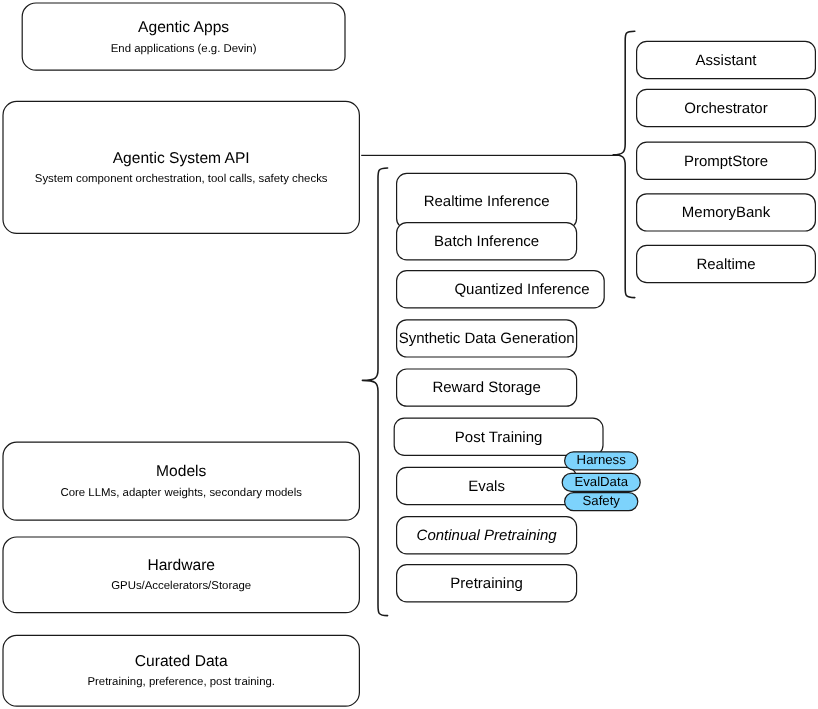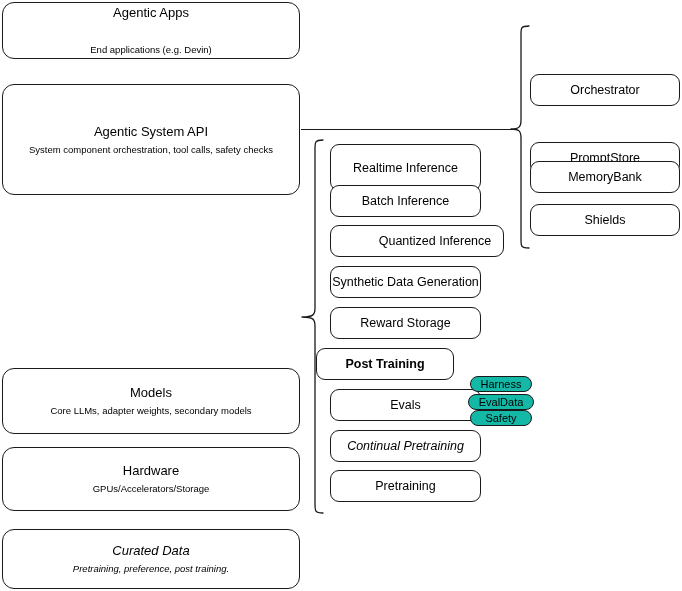--- a/index.html
+++ b/index.html
@@ -55,21 +55,21 @@
     align-items: center;
     justify-content: center;
     font-size: 12.5px;
     line-height: 14px;
     color: #000;
     white-space: nowrap;
   }
   .pill {
     position: absolute;
     box-sizing: border-box;
-    background: #14b8a6;
+    background: #7dd3fc;
     border: 1.3px solid #1a1a1a;
     border-radius: 999px;
     display: flex;
     align-items: center;
     justify-content: center;
     font-size: 11px;
     line-height: 12px;
     color: #000;
     white-space: nowrap;
     z-index: 6;
@@ -91,42 +91,42 @@
     position: absolute;
     background: #1a1a1a;
     height: 1.3px;
   }
 </style>
 </head>
 <body>
 
 <div id="canvas">
 
-  <div class="node" style="left:2px; top:2px; width:298px; height:57px;justify-content:space-between;">
+  <div class="node" style="left:18px; top:2px; width:270px; height:57px;">
     <div class="layer-title">Agentic Apps</div>
     <div class="layer-sub">End applications (e.g. Devin)</div>
   </div>
 
   <div class="node" style="left:2px; top:84px; width:298px; height:111px;align-items:center;">
     <div class="layer-title">Agentic System API</div>
     <div class="layer-sub">System component orchestration, tool calls, safety checks</div>
   </div>
 
 
   <div class="node" style="left:2px; top:368px; width:298px; height:66px;">
     <div class="layer-title">Models</div>
     <div class="layer-sub">Core LLMs, adapter weights, secondary models</div>
   </div>
 
   <div class="node" style="left:2px; top:447px; width:298px; height:64px;">
     <div class="layer-title">Hardware</div>
     <div class="layer-sub">GPUs/Accelerators/Storage</div>
   </div>
 
-  <div class="node" style="left:2px; top:529px; width:298px; height:60px;font-style:italic;">
+  <div class="node" style="left:2px; top:529px; width:298px; height:60px;">
     <div class="layer-title">Curated Data</div>
     <div class="layer-sub">Pretraining, preference, post training.</div>
   </div>
 
   <div class="link-line" style="left:301px; top:129px; width:216px;"></div>
 
   <div class="connector" style="left:509px; top:24px; width:24px; height:226px;">
     <svg width="24" height="226" viewBox="0 0 24 226">
       <path class="brace-path" d="M 20 2
                C 12 2, 12 4, 12 10
@@ -143,49 +143,52 @@
       <path class="brace-path" d="M 24 2
                C 16 2, 16 4, 16 11
                L 16 170
                C 16 177, 14 179, 3 179
                C 14 179, 16 181, 16 188
                L 16 366
                C 16 373, 16 375, 24 375"></path>
     </svg>
   </div>
 
+  <div class="chip" style="left:530px; top:34px; width:150px; height:32px;">
+    <span>Assistant</span>
+  </div>
   <div class="chip" style="left:530px; top:74px; width:150px; height:32px;">
     <span>Orchestrator</span>
   </div>
-  <div class="chip" style="left:530px; top:118px; width:150px; height:32px;margin-top:24px;">
+  <div class="chip" style="left:530px; top:118px; width:150px; height:32px;">
     <span>PromptStore</span>
   </div>
   <div class="chip" style="left:530px; top:161px; width:150px; height:32px;">
     <span>MemoryBank</span>
   </div>
   <div class="chip" style="left:530px; top:204px; width:150px; height:32px;">
-    <span>Shields</span>
+    <span>Realtime</span>
   </div>
 
   <div class="chip" style="left:330px; top:144px; width:151px; height:47px;">
     <span>Realtime Inference</span>
   </div>
   <div class="chip" style="left:330px; top:185px; width:151px; height:32px;">
     <span>Batch Inference</span>
   </div>
   <div class="chip" style="left:330px; top:225px; width:174px; height:32px;padding-left:36px;">
     <span>Quantized Inference</span>
   </div>
   <div class="chip" style="left:330px; top:266px; width:151px; height:32px;">
     <span>Synthetic Data Generation</span>
   </div>
   <div class="chip" style="left:330px; top:307px; width:151px; height:32px;">
     <span>Reward Storage</span>
   </div>
-  <div class="chip" style="left:316px; top:348px; width:138px; height:32px;font-weight:bold;">
+  <div class="chip" style="left:328px; top:348px; width:175px; height:32px;">
     <span>Post Training</span>
   </div>
   <div class="chip" style="left:330px; top:389px; width:151px; height:32px;">
     <span>Evals</span>
   </div>
   <div class="chip" style="left:330px; top:430px; width:151px; height:32px;font-style:italic;">
     <span>Continual Pretraining</span>
   </div>
   <div class="chip" style="left:330px; top:470px; width:151px; height:32px;">
     <span>Pretraining</span>

